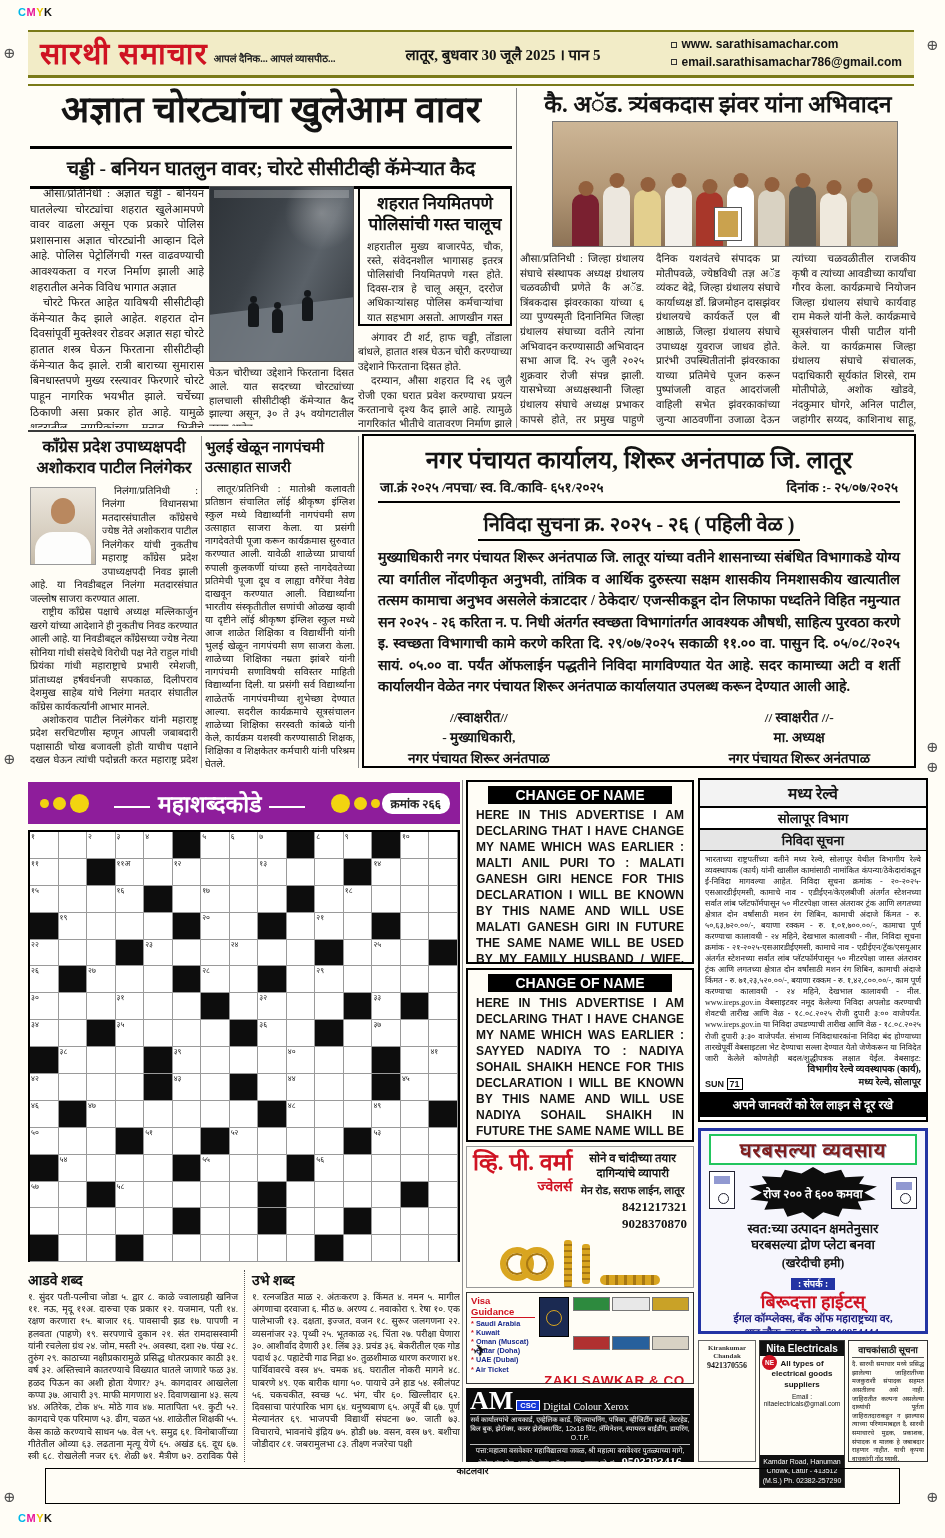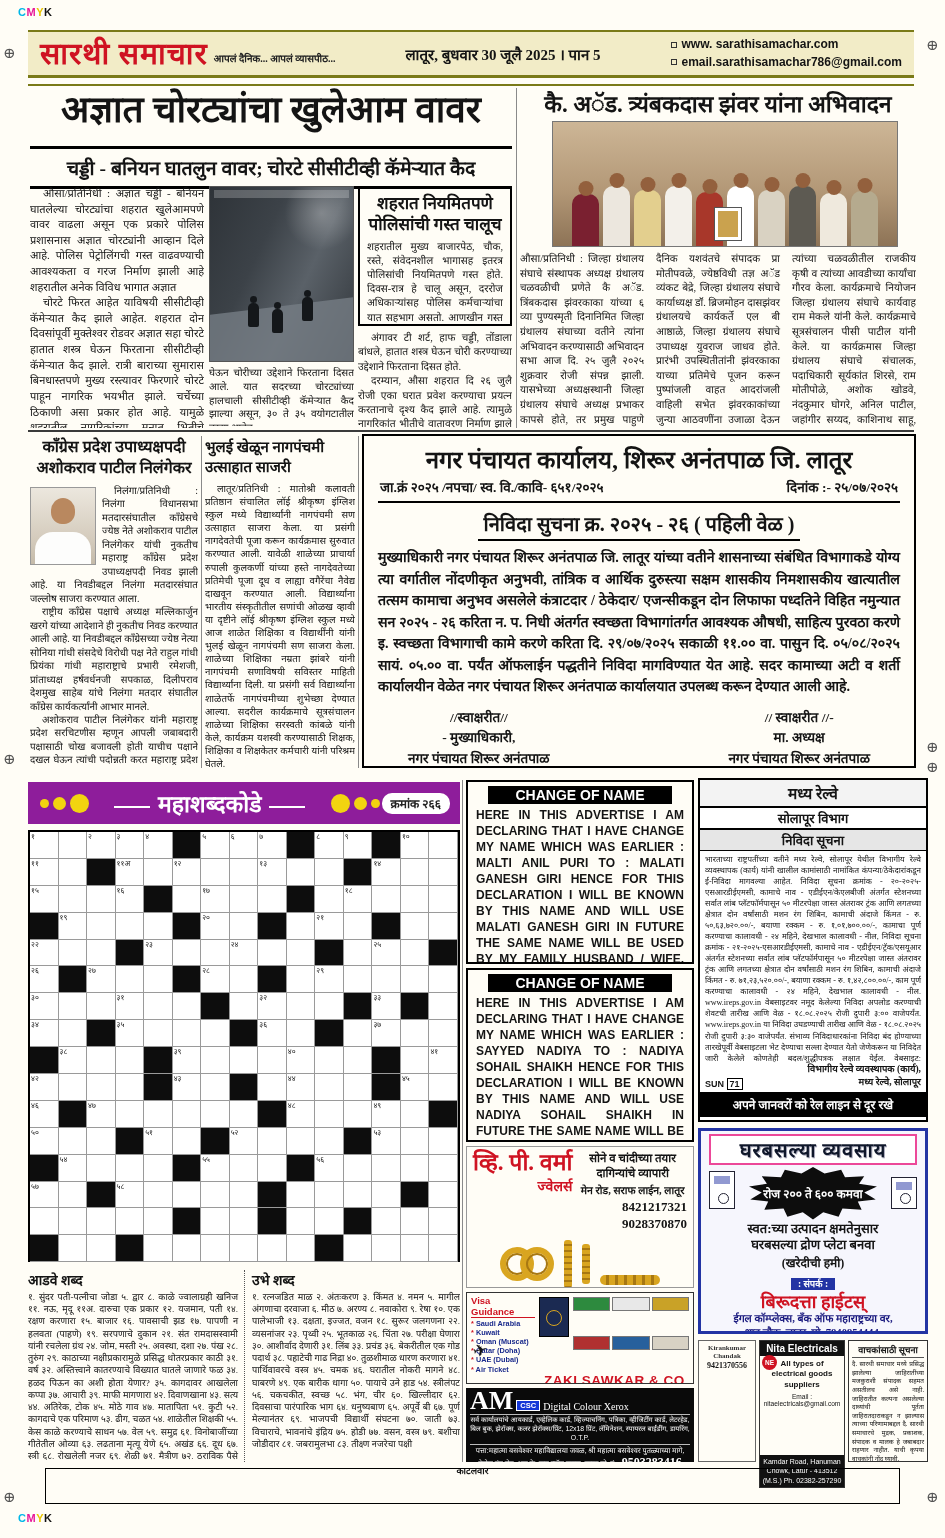--- a/index.html
+++ b/index.html
@@ -163,21 +163,21 @@
   .rail-t3{font-size:13px;font-weight:bold;text-align:center;padding:1px 0;border-bottom:1.5px solid #000;background:#e6e6e6;}
   .rail-body{padding:3px 5px;font-size:8px;line-height:1.38;text-align:justify;height:212px;overflow:hidden;}
   .rail-signrow{display:flex;justify-content:space-between;align-items:flex-end;padding:0 5px;}
   .rail-sun{font-family:"Liberation Sans",sans-serif;font-size:9px;font-weight:bold;}
   .rail-sun b{border:1px solid #000;padding:0 2px;}
   .rail-sign{font-size:9.5px;font-weight:bold;text-align:right;line-height:1.35;}
   .rail-strip{margin-top:3px;background:#000;color:#fff;text-align:center;font-size:12px;font-weight:bold;padding:4px 0;}
 
   
   .ghar{left:698px;top:1128px;width:230px;height:206px;border:3px solid #2334a4;background:#f6f6fd;padding:3px 4px;overflow:hidden;position:absolute;}
-  .ghar-head{border:2px solid #ec4899;margin:0 4px;background:#fff;color:#0f172a;font-weight:bold;font-size:20px;
+  .ghar-head{border:2px solid #22c55e;margin:0 4px;background:#fff;color:#7f1d1d;font-weight:bold;font-size:20px;
              text-align:center;letter-spacing:1px;white-space:nowrap;overflow:hidden;text-shadow:1px 1px 0 #aab;}
   .ghar-burstzone{position:relative;height:56px;}
   .burst{position:absolute;left:50%;top:2px;transform:translateX(-50%);width:128px;height:54px;background:#0d0d0d;color:#fff;
          display:flex;align-items:center;justify-content:center;font-size:12px;font-weight:bold;text-align:center;line-height:1.25;
          clip-path:polygon(50% 0%,59% 12%,72% 5%,75% 19%,90% 17%,86% 31%,100% 36%,90% 47%,99% 60%,85% 64%,88% 79%,73% 77%,70% 92%,58% 84%,50% 97%,42% 84%,30% 92%,27% 77%,12% 79%,15% 64%,1% 60%,10% 47%,0% 36%,14% 31%,10% 17%,25% 19%,28% 5%,41% 12%);}
   .machine{position:absolute;width:26px;height:38px;border:1.5px solid #223;background:#fff;}
   .machine::before{content:"";position:absolute;left:4px;top:4px;right:4px;height:8px;background:#2334a4;opacity:.5;}
   .machine::after{content:"";position:absolute;left:8px;bottom:4px;width:9px;height:9px;border-radius:50%;border:1.5px solid #223;}
   .machine.left{left:4px;top:6px;} .machine.right{right:4px;top:12px;height:32px;}
   .ghar-l1{font-size:13px;font-weight:bold;text-align:center;line-height:1.25;}

